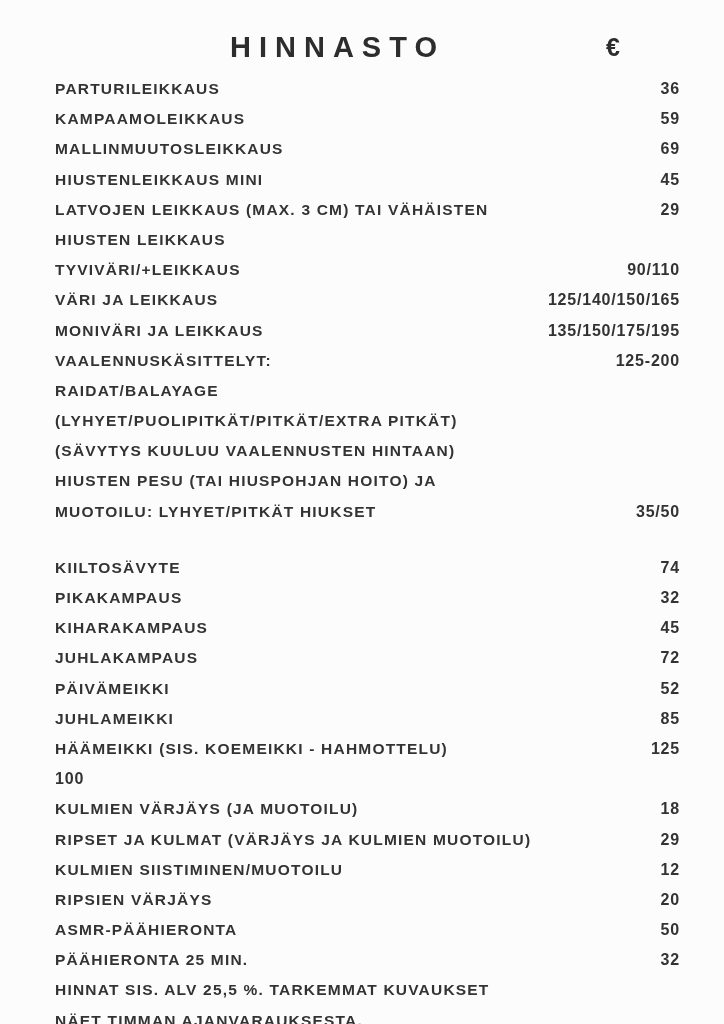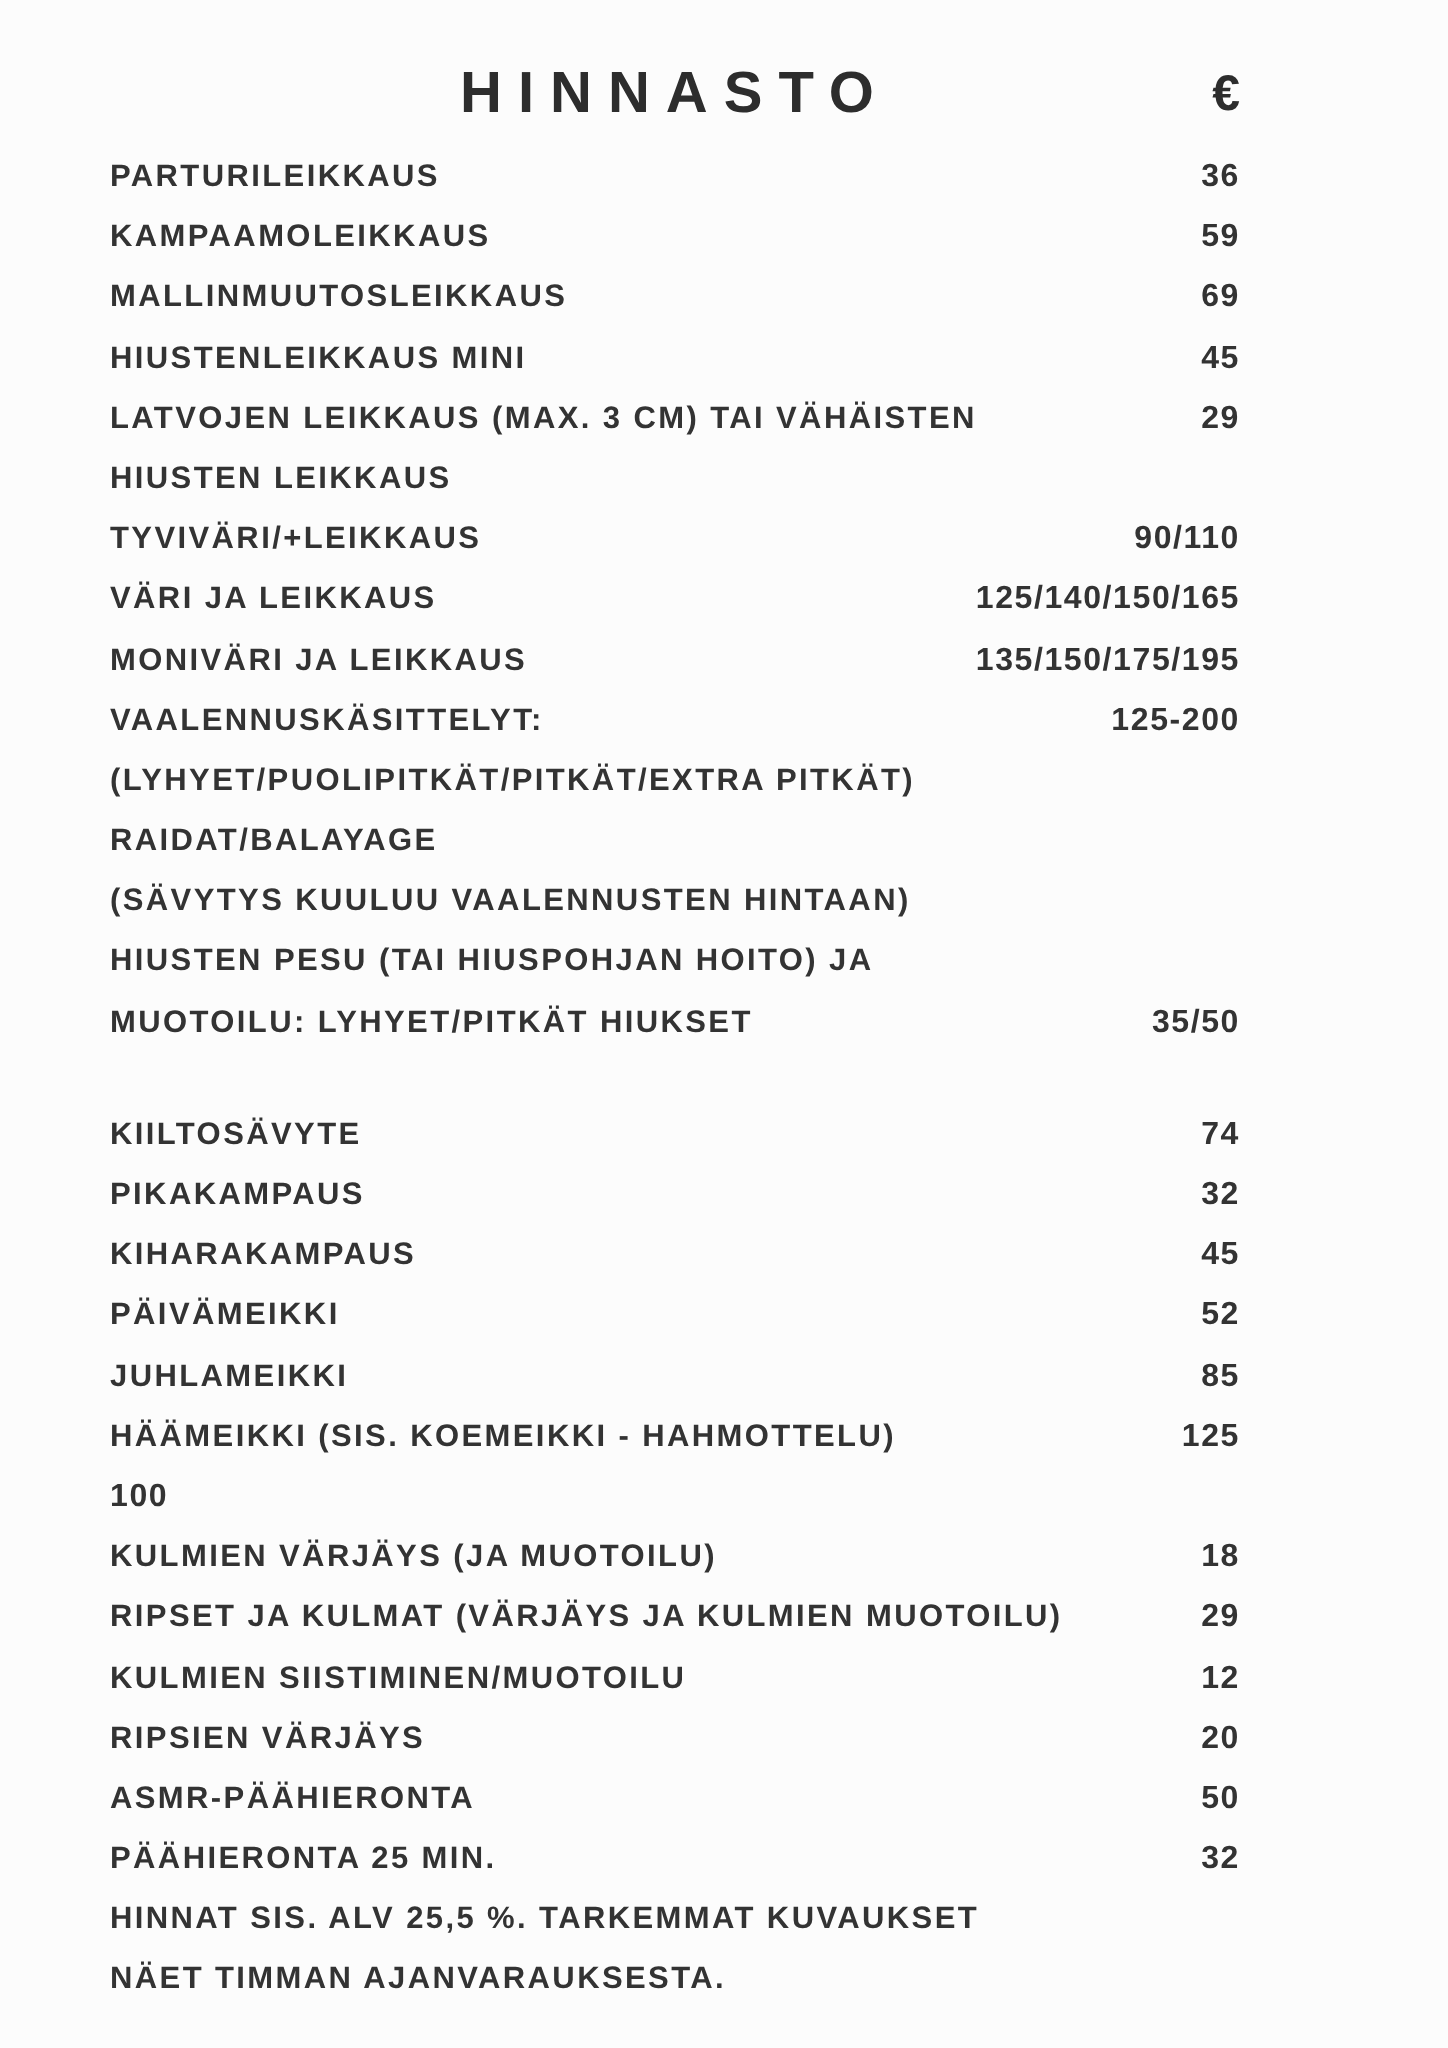--- a/index.html
+++ b/index.html
@@ -32,21 +32,21 @@
   .currency {
     position: absolute;
     right: 0;
     top: 0;
     font-size: 25px;
     font-weight: 700;
     line-height: 46px;
     color: #2d2d2d;
   }
   .rows {
-    margin: 0 104px 0 55px;
+    margin: 0 44px 0 55px;
   }
   .row {
     display: flex;
     justify-content: space-between;
     align-items: baseline;
     height: 30.2px;
   }
   .label {
     font-size: 15.5px;
     font-weight: 700;
@@ -111,25 +111,25 @@
       </div>
     <div class="row">
         <span class="label">MONIVÄRI JA LEIKKAUS</span>
         <span class="price">135/150/175/195</span>
       </div>
     <div class="row">
         <span class="label">VAALENNUSKÄSITTELYT:</span>
         <span class="price">125-200</span>
       </div>
     <div class="row">
+        <span class="label">RAIDAT/BALAYAGE</span>
+        <span class="price"></span>
+      </div>
+    <div class="row">
         <span class="label">(LYHYET/PUOLIPITKÄT/PITKÄT/EXTRA PITKÄT)</span>
-        <span class="price"></span>
-      </div>
-    <div class="row">
-        <span class="label">RAIDAT/BALAYAGE</span>
         <span class="price"></span>
       </div>
     <div class="row">
         <span class="label">(SÄVYTYS KUULUU VAALENNUSTEN HINTAAN)</span>
         <span class="price"></span>
       </div>
     <div class="row">
         <span class="label">HIUSTEN PESU (TAI HIUSPOHJAN HOITO) JA</span>
         <span class="price"></span>
       </div>
@@ -148,20 +148,24 @@
       </div>
     <div class="row">
         <span class="label">PIKAKAMPAUS</span>
         <span class="price">32</span>
       </div>
     <div class="row">
         <span class="label">KIHARAKAMPAUS</span>
         <span class="price">45</span>
       </div>
     <div class="row">
+        <span class="label">JUHLAKAMPAUS</span>
+        <span class="price">72</span>
+      </div>
+    <div class="row">
         <span class="label">PÄIVÄMEIKKI</span>
         <span class="price">52</span>
       </div>
     <div class="row">
         <span class="label">JUHLAMEIKKI</span>
         <span class="price">85</span>
       </div>
     <div class="row">
         <span class="label">HÄÄMEIKKI (SIS. KOEMEIKKI - HAHMOTTELU)</span>
         <span class="price">125</span>

